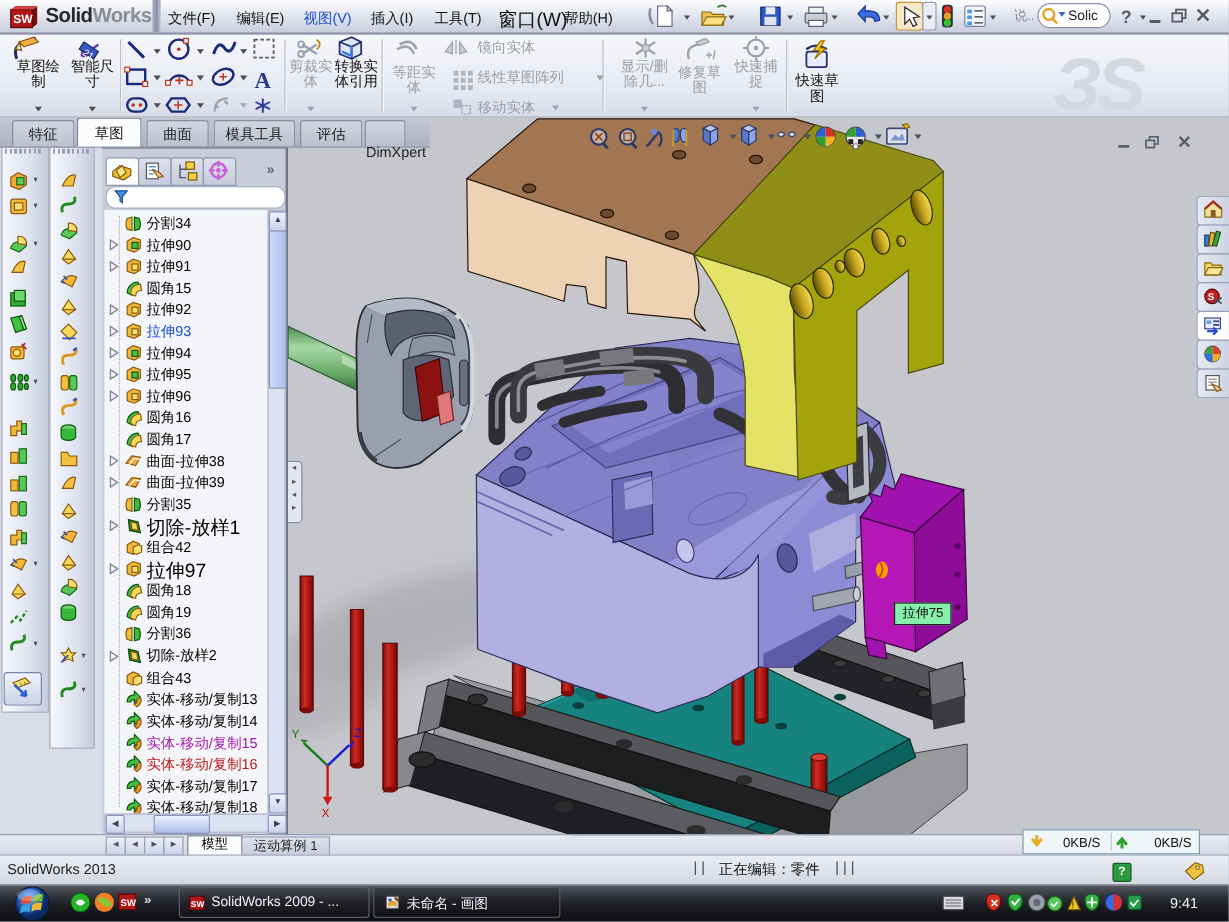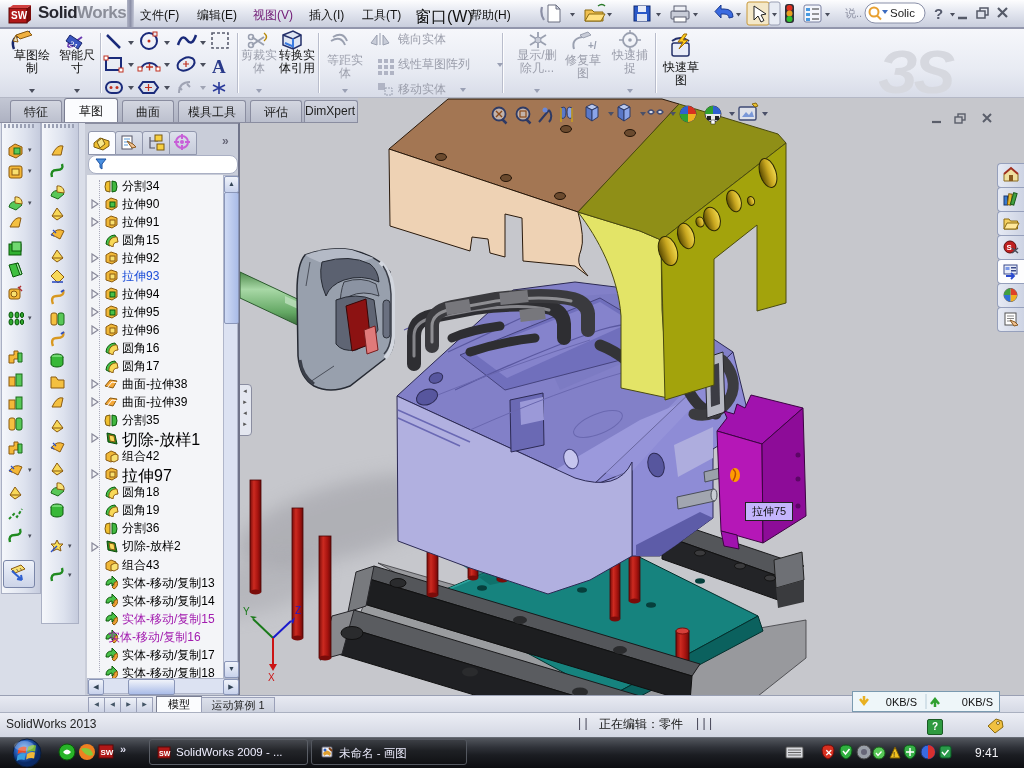--- a/index.html
+++ b/index.html
@@ -13,21 +13,21 @@
 <svg class="abs" style="left:7px;top:3px" width="27" height="22" viewBox="0 0 27 22">
  <polygon points="2,5 20,5 24,2 24,17 20,20 2,20" fill="#7a0c0c"></polygon>
  <rect x="2" y="5" width="18" height="15" fill="#b01818" stroke="#5a0808"></rect>
  <polygon points="2,5 6,2 24,2 20,5" fill="#d04040"></polygon>
  <text x="4" y="16" font-size="10" font-weight="bold" fill="#fff" font-family="Liberation Sans">SW</text>
 </svg>
 <div class="txt" style="left:38px;top:3px;font-size:17px;font-weight:bold;color:#26262e;letter-spacing:-0.5px">Solid<span style="color:#8b8e99">Works</span></div>
 <div class="abs" style="left:127px;top:0;width:7px;height:27px;background:linear-gradient(90deg,#aeb2c4,#8d91a8,#c2c6d6);"></div>
 <div class="txt" style="left:140px;top:7px;font-size:12px;color:#111">文件(F)</div>
 <div class="txt" style="left:197px;top:7px;font-size:12px;color:#111">编辑(E)</div>
-<div class="txt" style="left:253px;top:7px;font-size:12px;color:#701a75">视图(V)</div>
+<div class="txt" style="left:253px;top:7px;font-size:12px;color:#1d4ed8">视图(V)</div>
 <div class="txt" style="left:309px;top:7px;font-size:12px;color:#111">插入(I)</div>
 <div class="txt" style="left:362px;top:7px;font-size:12px;color:#111">工具(T)</div>
 <div class="txt" style="left:415px;top:7px;font-size:16px;color:#111">窗口(W)</div>
 <div class="txt" style="left:470px;top:7px;font-size:12px;color:#111">帮助(H)</div>
 <svg class="abs" style="left:540px;top:0" width="484" height="27" viewBox="0 0 484 27">
 <path d="M2 7 q-2 7 2 13" stroke="#8a8ea4" stroke-width="2.2" fill="none"></path>
     <path d="M8 5 h8 l4 4 v13 h-12 z" fill="#fff" stroke="#6a6e80"></path>
     <path d="M16 5 l4 4 h-4 z" fill="#d8dce8" stroke="#6a6e80"></path>
     <path d="M30 13 l5 0 l-2.5 3.5 z" fill="#4a4e5c"></path>
     <path d="M45 10 h7 l2 2 h9 v9 h-18 z" fill="#f0c050" stroke="#8a6a10"></path>
@@ -180,21 +180,21 @@
     <text x="681" y="44" font-size="12" fill="#111" text-anchor="middle" font-family="Liberation Sans">快速草</text>
     <text x="681" y="57" font-size="12" fill="#111" text-anchor="middle" font-family="Liberation Sans">图</text>
   </svg>
 
 <div class="abs" style="left:0;top:98px;width:358px;height:24px;background:linear-gradient(#c3c7d4,#aeb2c2);border-bottom:1px solid #8a8da0;z-index:8;"></div>
 <div class="abs" style="left:10px;top:100px;width:52px;height:22px;background:linear-gradient(#d3d6e0,#bcc0ce);border:1px solid #8a8da0;border-bottom:none;border-radius:3px 3px 0 0;text-align:center;font-size:12px;color:#222;padding-top:3px;box-sizing:border-box;z-index:9;">特征</div>
 <div class="abs" style="left:64px;top:98px;width:54px;height:24px;background:#fbfcfe;border:1px solid #7a7e92;border-bottom:none;border-radius:3px 3px 0 0;z-index:9;text-align:center;font-size:12px;color:#111;padding-top:4px;box-sizing:border-box;">草图</div>
 <div class="abs" style="left:122px;top:100px;width:52px;height:22px;background:linear-gradient(#d3d6e0,#bcc0ce);border:1px solid #8a8da0;border-bottom:none;border-radius:3px 3px 0 0;text-align:center;font-size:12px;color:#222;padding-top:3px;box-sizing:border-box;z-index:9;">曲面</div>
 <div class="abs" style="left:178px;top:100px;width:68px;height:22px;background:linear-gradient(#d3d6e0,#bcc0ce);border:1px solid #8a8da0;border-bottom:none;border-radius:3px 3px 0 0;text-align:center;font-size:12px;color:#222;padding-top:3px;box-sizing:border-box;z-index:9;">模具工具</div>
 <div class="abs" style="left:250px;top:100px;width:52px;height:22px;background:linear-gradient(#d3d6e0,#bcc0ce);border:1px solid #8a8da0;border-bottom:none;border-radius:3px 3px 0 0;text-align:center;font-size:12px;color:#222;padding-top:3px;box-sizing:border-box;z-index:9;">评估</div>
-<div class="abs" style="left:304px;top:100px;width:54px;height:22px;background:linear-gradient(#d3d6e0,#bcc0ce);border:1px solid #8a8da0;border-bottom:none;border-radius:3px 3px 0 0;text-align:left;font-size:12px;color:#222;padding-top:3px;box-sizing:border-box;z-index:9;">DimXpert</div>
+<div class="abs" style="left:304px;top:100px;width:34px;height:22px;background:linear-gradient(#d3d6e0,#bcc0ce);border:1px solid #8a8da0;border-bottom:none;border-radius:3px 3px 0 0;text-align:left;font-size:12px;color:#222;padding-top:19px;box-sizing:border-box;z-index:9;">DimXpert</div>
 <div class="abs" style="left:240px;top:98px;width:784px;height:599px;background:#c6c7cc;border-left:2px solid #e8eaf0;box-sizing:content-box;margin-left:-2px;">
     <svg width="784" height="599" viewBox="240 98 784 599" style="position:absolute;left:0;top:0">
       <g transform="translate(0,0)">
         <defs>
           <filter id="bl" x="-40%" y="-40%" width="180%" height="180%">
             <feGaussianBlur stdDeviation="9"></feGaussianBlur>
           </filter>
           <linearGradient id="goldh" x1="0" y1="0" x2="1" y2="0">
             <stop offset="0" stop-color="#5a4a00"></stop>
             <stop offset="0.55" stop-color="#caa820"></stop>
@@ -397,21 +397,21 @@
       <path d="M670 112 l6 0 l-3 4 z" fill="#4a5068"></path>
       <path d="M729 112 l6 0 l-3 4 z" fill="#4a5068"></path>
       <path d="M762 112 l6 0 l-3 4 z" fill="#4a5068"></path>
     </svg>
 <svg style="position:absolute;left:688px;top:12px" width="84" height="18" viewBox="0 0 84 18">
       <path d="M4 12 h9" stroke="#5a5e6a" stroke-width="2.2"></path>
       <rect x="30" y="4" width="7" height="6" fill="none" stroke="#5a5e6a" stroke-width="1.4"></rect>
       <rect x="27" y="7" width="7" height="6" fill="#c6c7cc" stroke="#5a5e6a" stroke-width="1.4"></rect>
       <path d="M55 4 l8 8 m0 -8 l-8 8" stroke="#5a5e6a" stroke-width="2"></path>
     </svg>
-<div style="position:absolute;left:505px;top:404px;width:46px;height:17px;background:#c4b5fd;border:1px solid #222;font-size:11px;color:#111;text-align:center;line-height:16px;">拉伸75</div>
+<div style="position:absolute;left:505px;top:404px;width:46px;height:17px;background:#86efac;border:1px solid #222;font-size:11px;color:#111;text-align:center;line-height:16px;">拉伸75</div>
 <div style="position:absolute;left:-2px;top:286px;width:12px;height:50px;background:#e4e7f0;border:1px solid #8a8da0;border-radius:0 4px 4px 0;font-size:7px;color:#555;text-align:center;line-height:11px;">◂<br>▸<br>◂<br>▸</div>
 <div style="position:absolute;left:757px;top:65px;width:27px;height:23px;background:linear-gradient(90deg,#e6eaf4,#ccd2e2);border:1px solid #96a0bc;border-right:none;border-radius:4px 0 0 4px;"><svg width="18" height="18" viewBox="0 0 18 18" style="margin:2px 0 0 4px">
         <path d="M2 8 L9 2 L16 8 V15 H2 Z" fill="#f0e0a0" stroke="#8a6a20"></path>
         <path d="M2 8 L9 2 L16 8" fill="none" stroke="#a03020" stroke-width="2"></path>
         <rect x="7" y="9" width="4" height="6" fill="#8a5a20"></rect>
       </svg></div>
 <div style="position:absolute;left:757px;top:89px;width:27px;height:23px;background:linear-gradient(90deg,#e6eaf4,#ccd2e2);border:1px solid #96a0bc;border-right:none;border-radius:4px 0 0 4px;"><svg width="18" height="18" viewBox="0 0 18 18" style="margin:2px 0 0 4px">
         <rect x="2" y="6" width="3.5" height="9" fill="#3a7ad0" stroke="#1a3a70"></rect>
         <rect x="6" y="4" width="3.5" height="11" fill="#e8b830" stroke="#7a5a10" transform="rotate(8 8 10)"></rect>
         <rect x="10" y="3" width="3.5" height="12" fill="#40a040" stroke="#1a5a1a" transform="rotate(16 12 9)"></rect>
@@ -795,21 +795,21 @@
 <div class="txt" style="left:122px;top:593px;font-size:12px;color:#000">实体-移动/复制14</div>
 <svg class="abs" style="left:104px;top:611px" width="15" height="15" viewBox="0 0 15 15">
     <path d="M2 10 q0 -6 6 -6 l0 -3 l5 5 l-5 5 l0 -3 q-3 0 -3 2 z" fill="#48c048" stroke="#0a5a0a"></path>
     <path d="M13 6 q2 5 -3 8 l-2 -2 q3 -1 2 -4 z" fill="#f0a030" stroke="#8a5a10"></path>
   </svg>
 <div class="txt" style="left:122px;top:611px;font-size:12px;color:#a21caf">实体-移动/复制15</div>
 <svg class="abs" style="left:104px;top:629px" width="15" height="15" viewBox="0 0 15 15">
     <path d="M2 10 q0 -6 6 -6 l0 -3 l5 5 l-5 5 l0 -3 q-3 0 -3 2 z" fill="#48c048" stroke="#0a5a0a"></path>
     <path d="M13 6 q2 5 -3 8 l-2 -2 q3 -1 2 -4 z" fill="#f0a030" stroke="#8a5a10"></path>
   </svg>
-<div class="txt" style="left:108px;top:629px;font-size:12px;color:#a21caf">实体-移动/复制16</div>
+<div class="txt" style="left:122px;top:629px;font-size:12px;color:#b91c1c">实体-移动/复制16</div>
 <svg class="abs" style="left:104px;top:647px" width="15" height="15" viewBox="0 0 15 15">
     <path d="M2 10 q0 -6 6 -6 l0 -3 l5 5 l-5 5 l0 -3 q-3 0 -3 2 z" fill="#48c048" stroke="#0a5a0a"></path>
     <path d="M13 6 q2 5 -3 8 l-2 -2 q3 -1 2 -4 z" fill="#f0a030" stroke="#8a5a10"></path>
   </svg>
 <div class="txt" style="left:122px;top:647px;font-size:12px;color:#000">实体-移动/复制17</div>
 <svg class="abs" style="left:104px;top:665px" width="15" height="15" viewBox="0 0 15 15">
     <path d="M2 10 q0 -6 6 -6 l0 -3 l5 5 l-5 5 l0 -3 q-3 0 -3 2 z" fill="#48c048" stroke="#0a5a0a"></path>
     <path d="M13 6 q2 5 -3 8 l-2 -2 q3 -1 2 -4 z" fill="#f0a030" stroke="#8a5a10"></path>
   </svg>
 <div class="txt" style="left:122px;top:665px;font-size:12px;color:#000">实体-移动/复制18</div>

